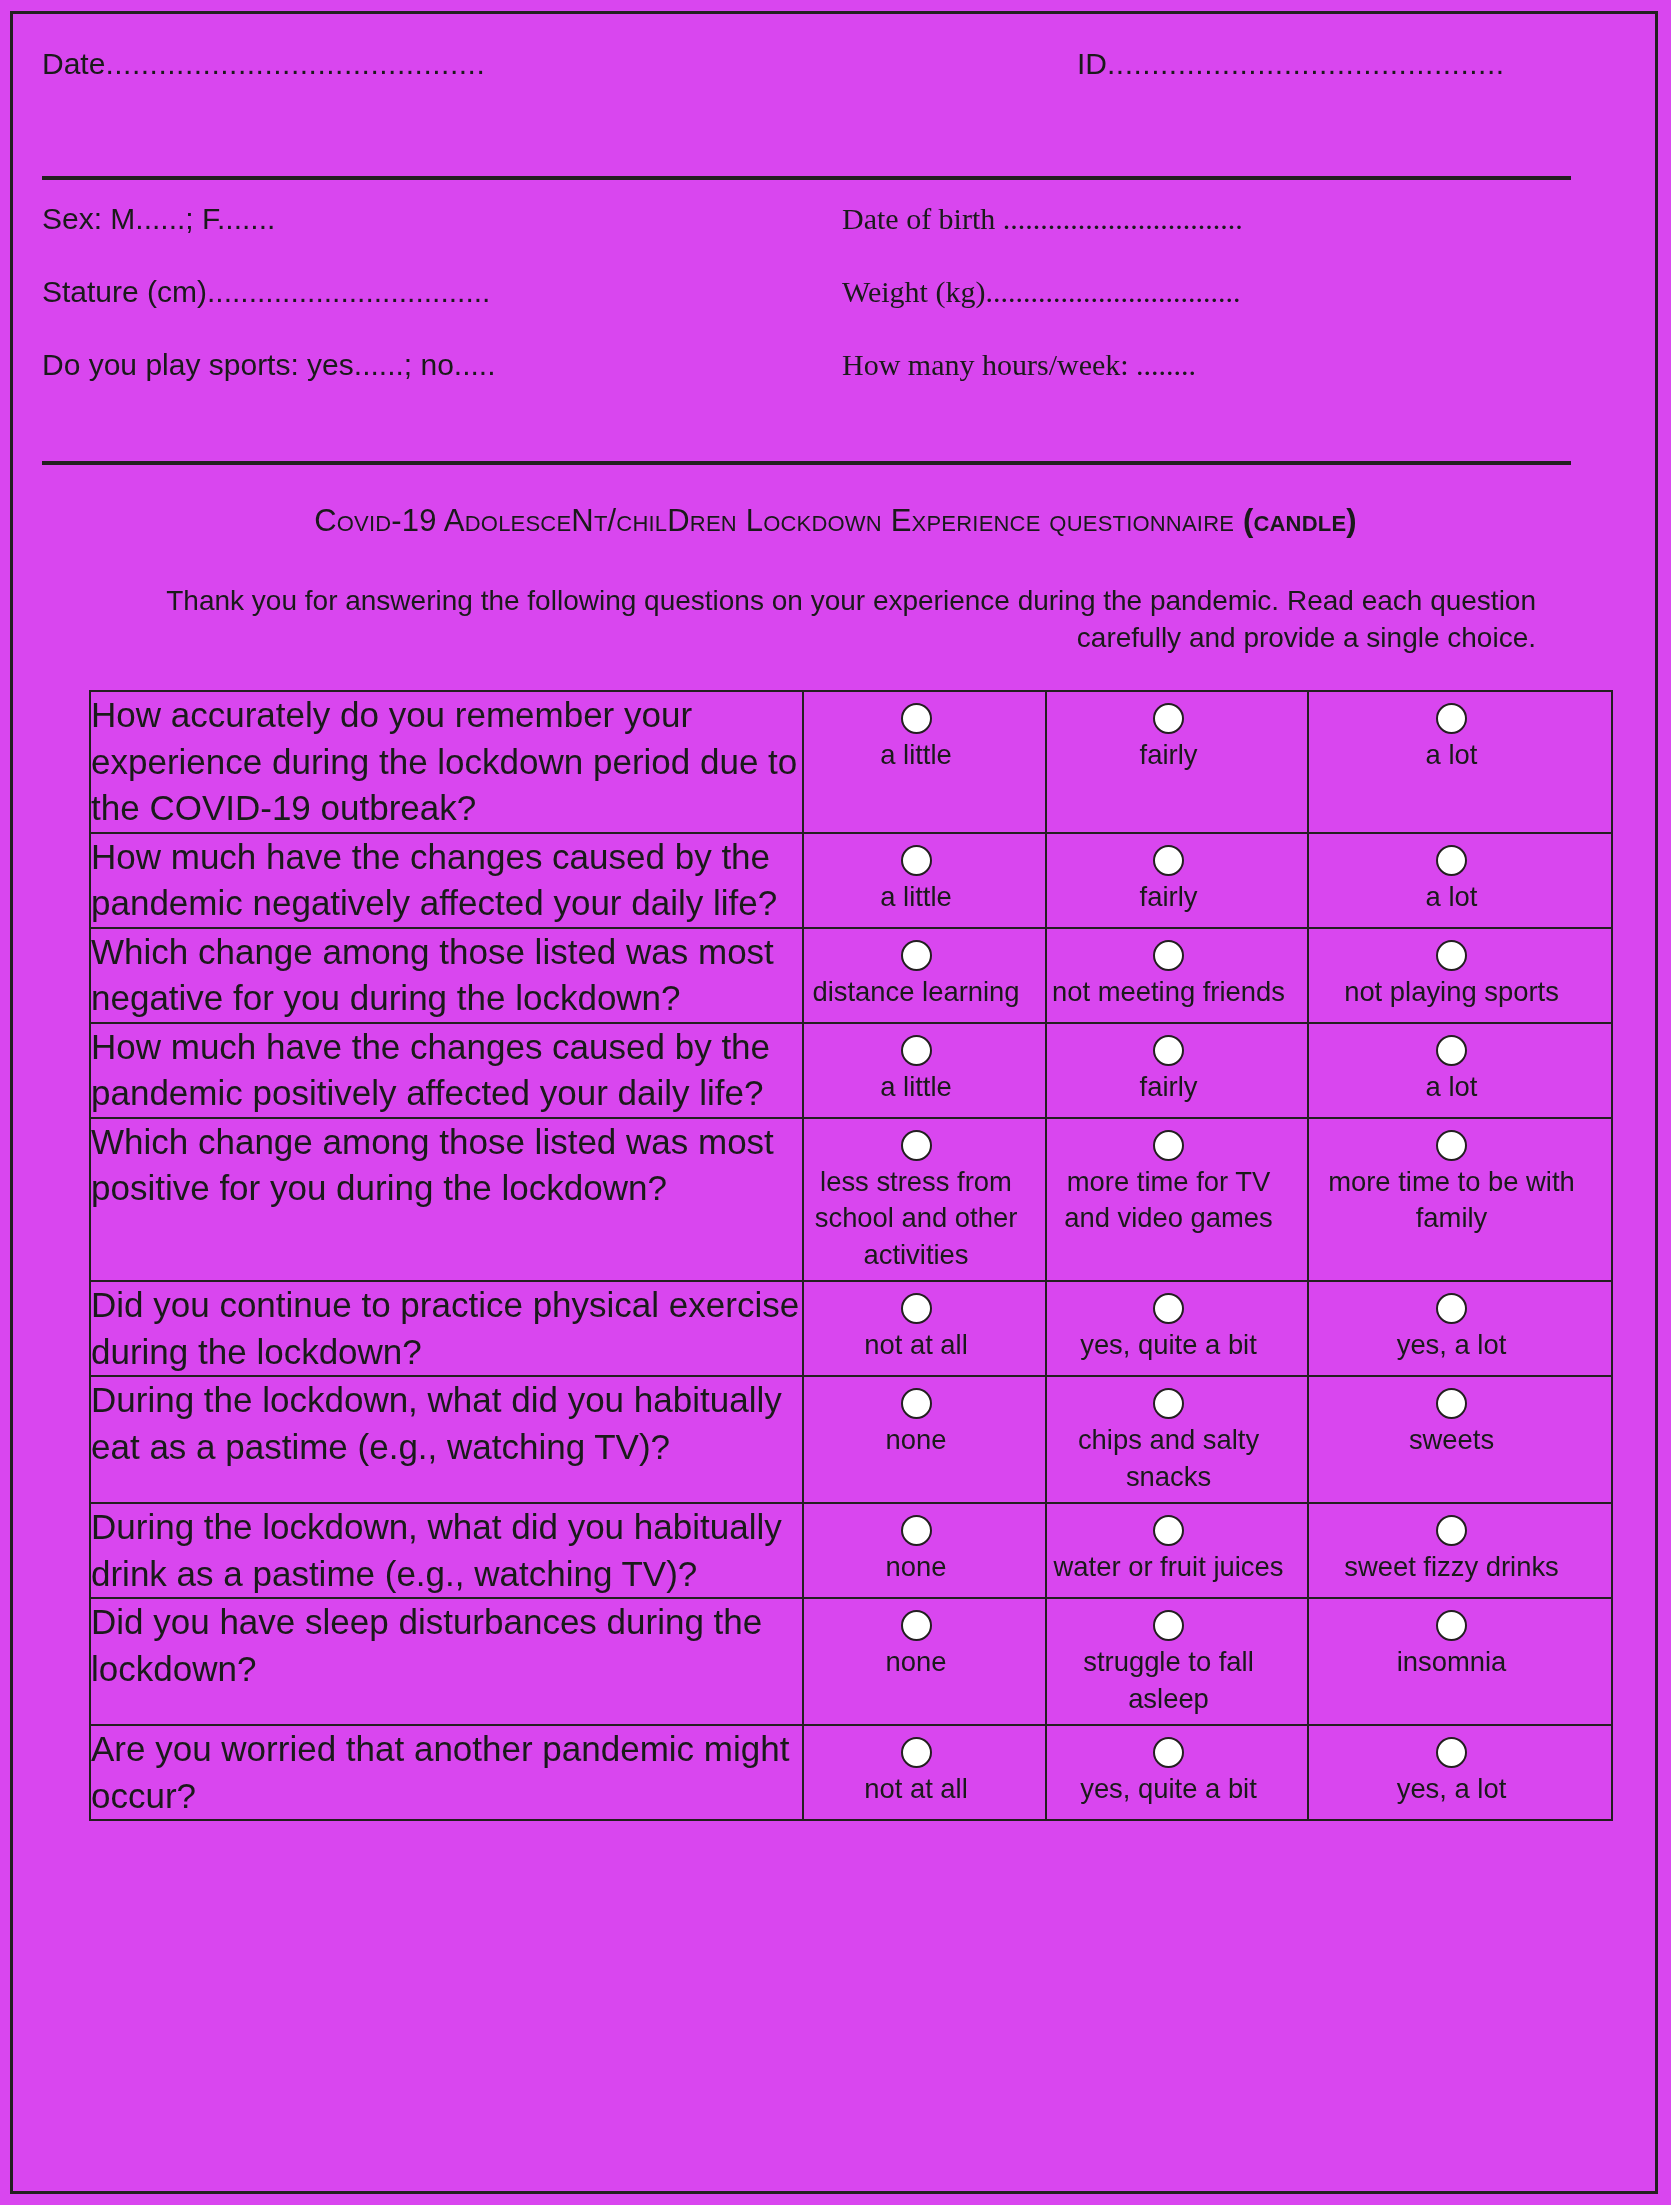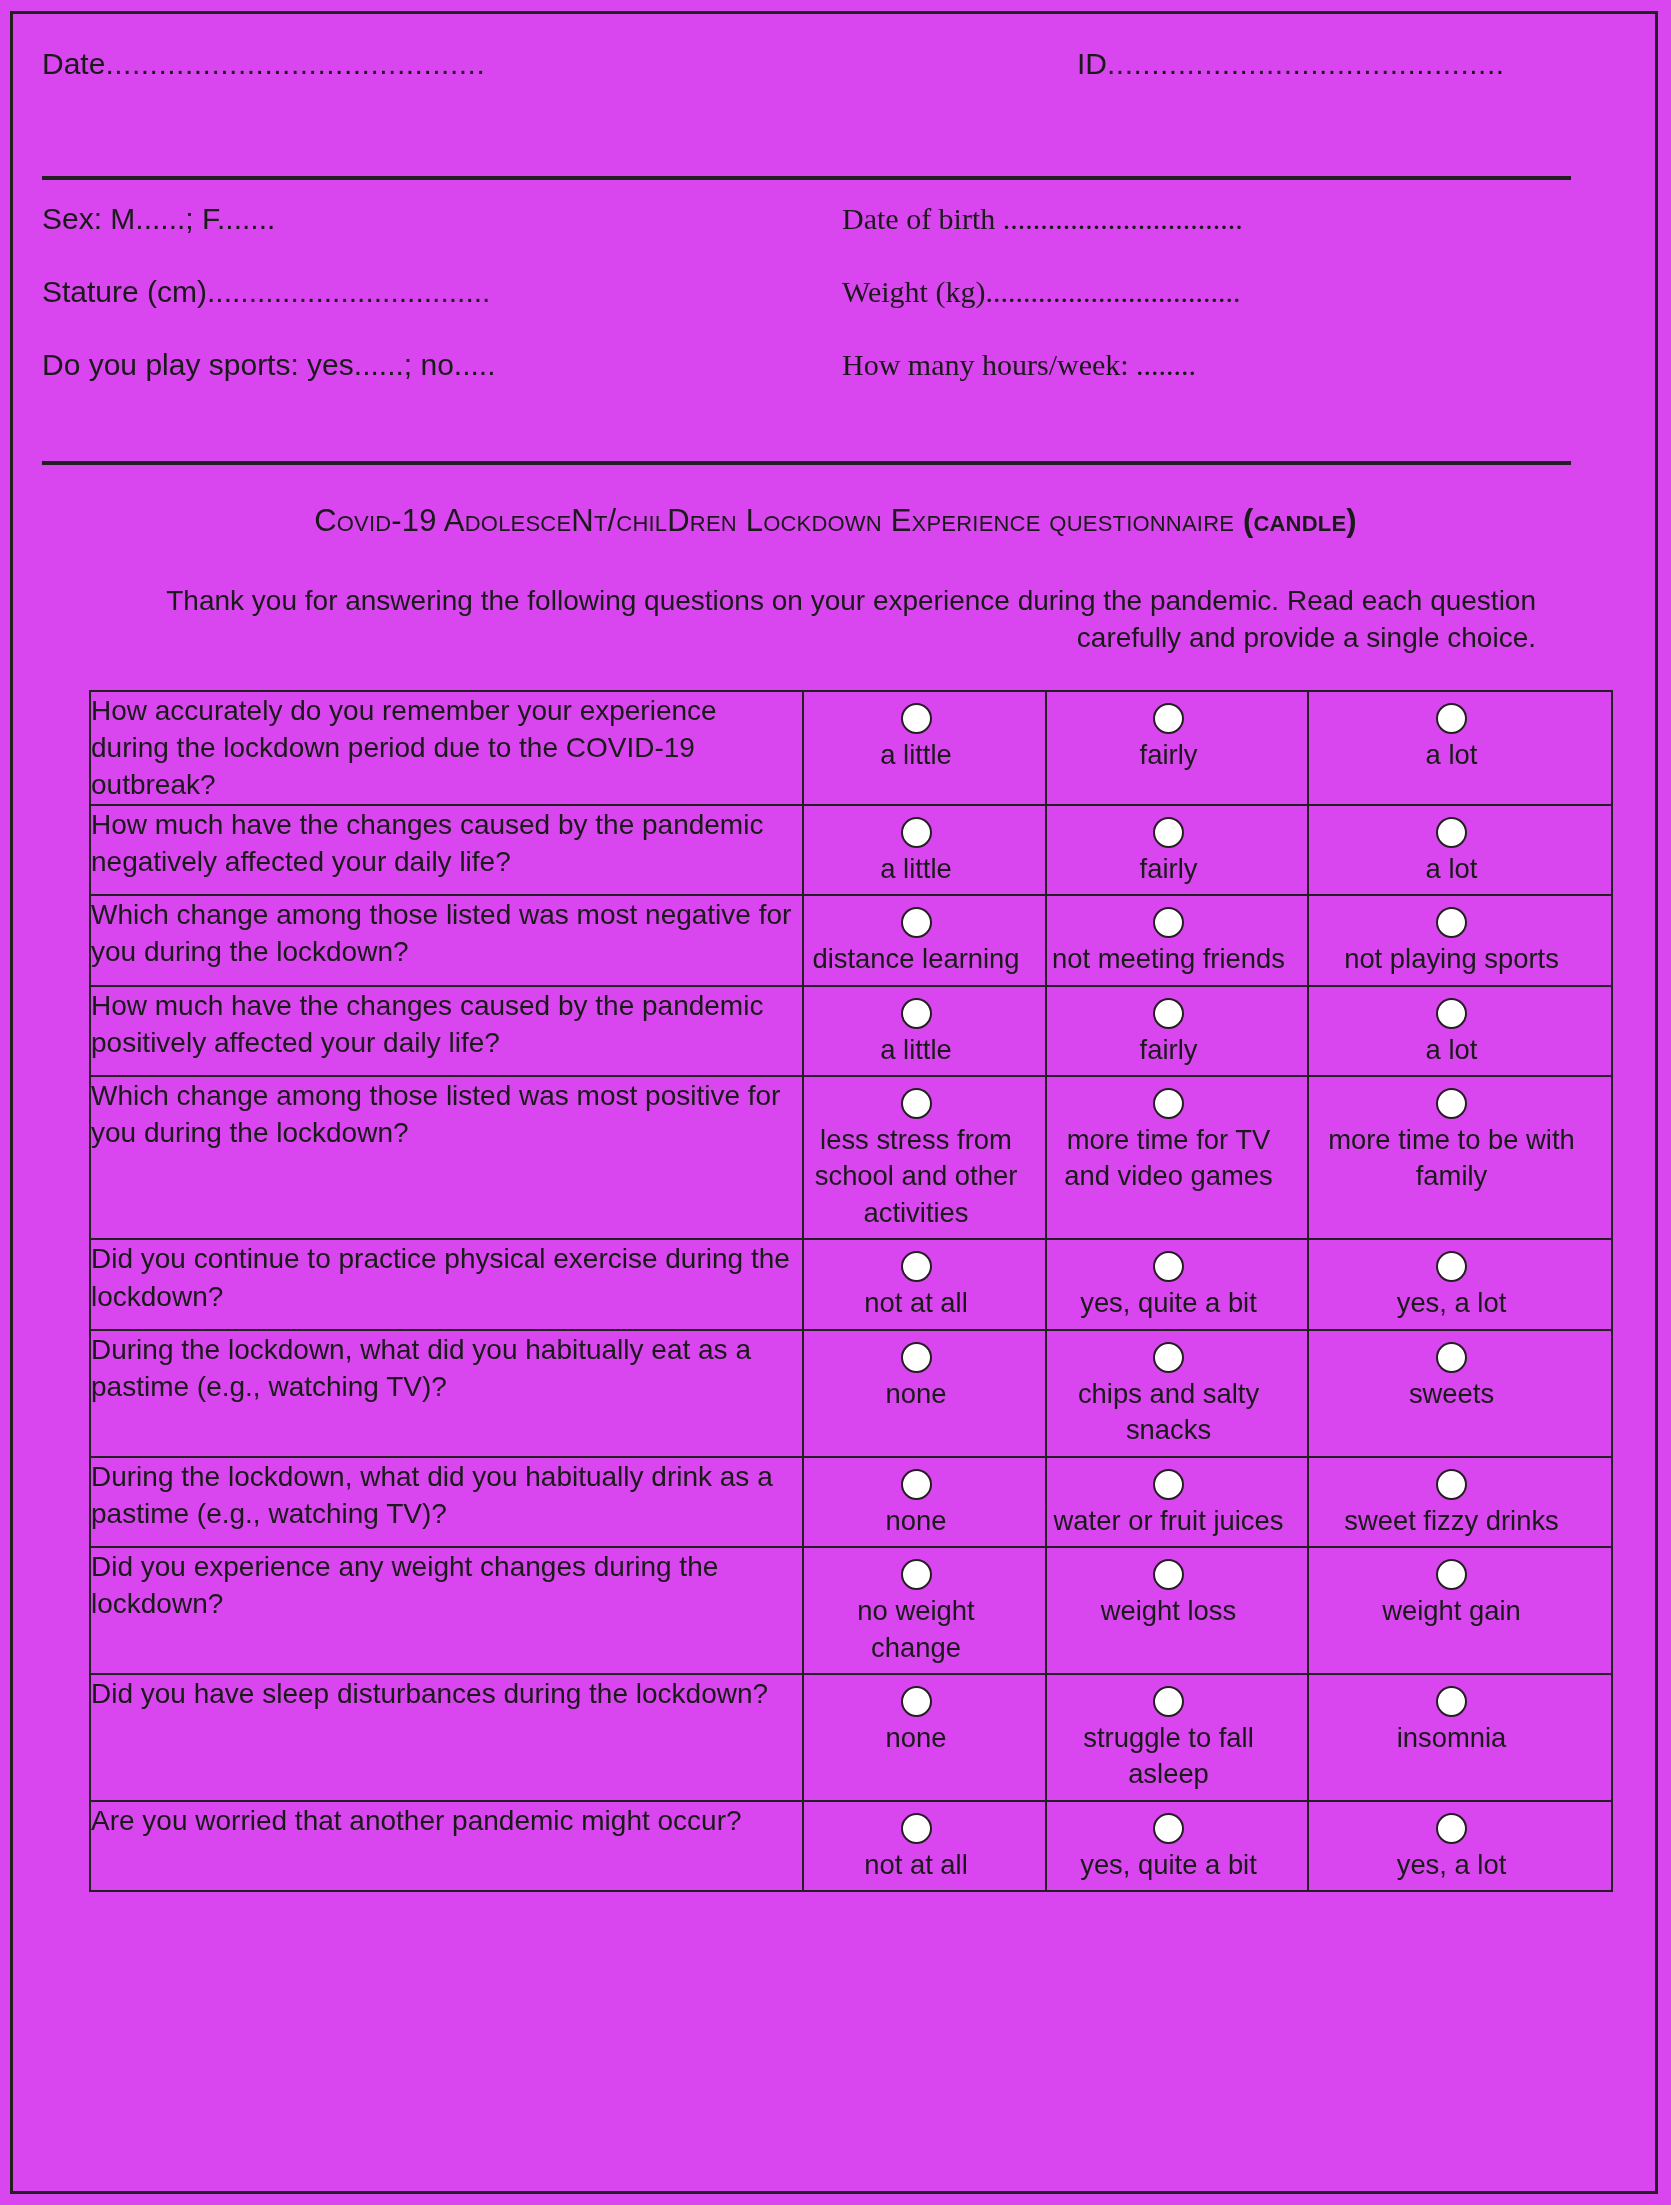--- a/index.html
+++ b/index.html
@@ -105,21 +105,21 @@
     border: 2px solid #231f20;
     vertical-align: top;
     padding: 0;
   }
   .col-q   { width: 713px; }
   .col-o1  { width: 243px; }
   .col-o2  { width: 262px; }
   .col-o3  { width: 304px; }
 
   .q-text {
-    font-size: 28px;
+    font-size: 35px;
     line-height: 1.33;
     padding: 7px 9px 8px 11px;
     margin-top: 32px;
   }
   .opt-cell { text-align: center; }
   .opt-inner {
     padding: 11px 22px 7px 5px;
   }
   .circle {
     width: 31px;
@@ -340,41 +340,20 @@
             </div>
           </td>
         <td class="opt-cell">
             <div class="opt-inner">
               <div class="circle"></div>
               <div class="opt-label">sweet fizzy drinks</div>
             </div>
           </td>
       </tr>
       <tr>
-        <td class="q-text">Did you experience any weight changes during the lockdown?</td>
-        <td class="opt-cell">
-            <div class="opt-inner">
-              <div class="circle"></div>
-              <div class="opt-label">no weight change</div>
-            </div>
-          </td>
-        <td class="opt-cell">
-            <div class="opt-inner">
-              <div class="circle"></div>
-              <div class="opt-label">weight loss</div>
-            </div>
-          </td>
-        <td class="opt-cell">
-            <div class="opt-inner">
-              <div class="circle"></div>
-              <div class="opt-label">weight gain</div>
-            </div>
-          </td>
-      </tr>
-      <tr>
         <td class="q-text">Did you have sleep disturbances during the lockdown?</td>
         <td class="opt-cell">
             <div class="opt-inner">
               <div class="circle"></div>
               <div class="opt-label">none</div>
             </div>
           </td>
         <td class="opt-cell">
             <div class="opt-inner">
               <div class="circle"></div>

